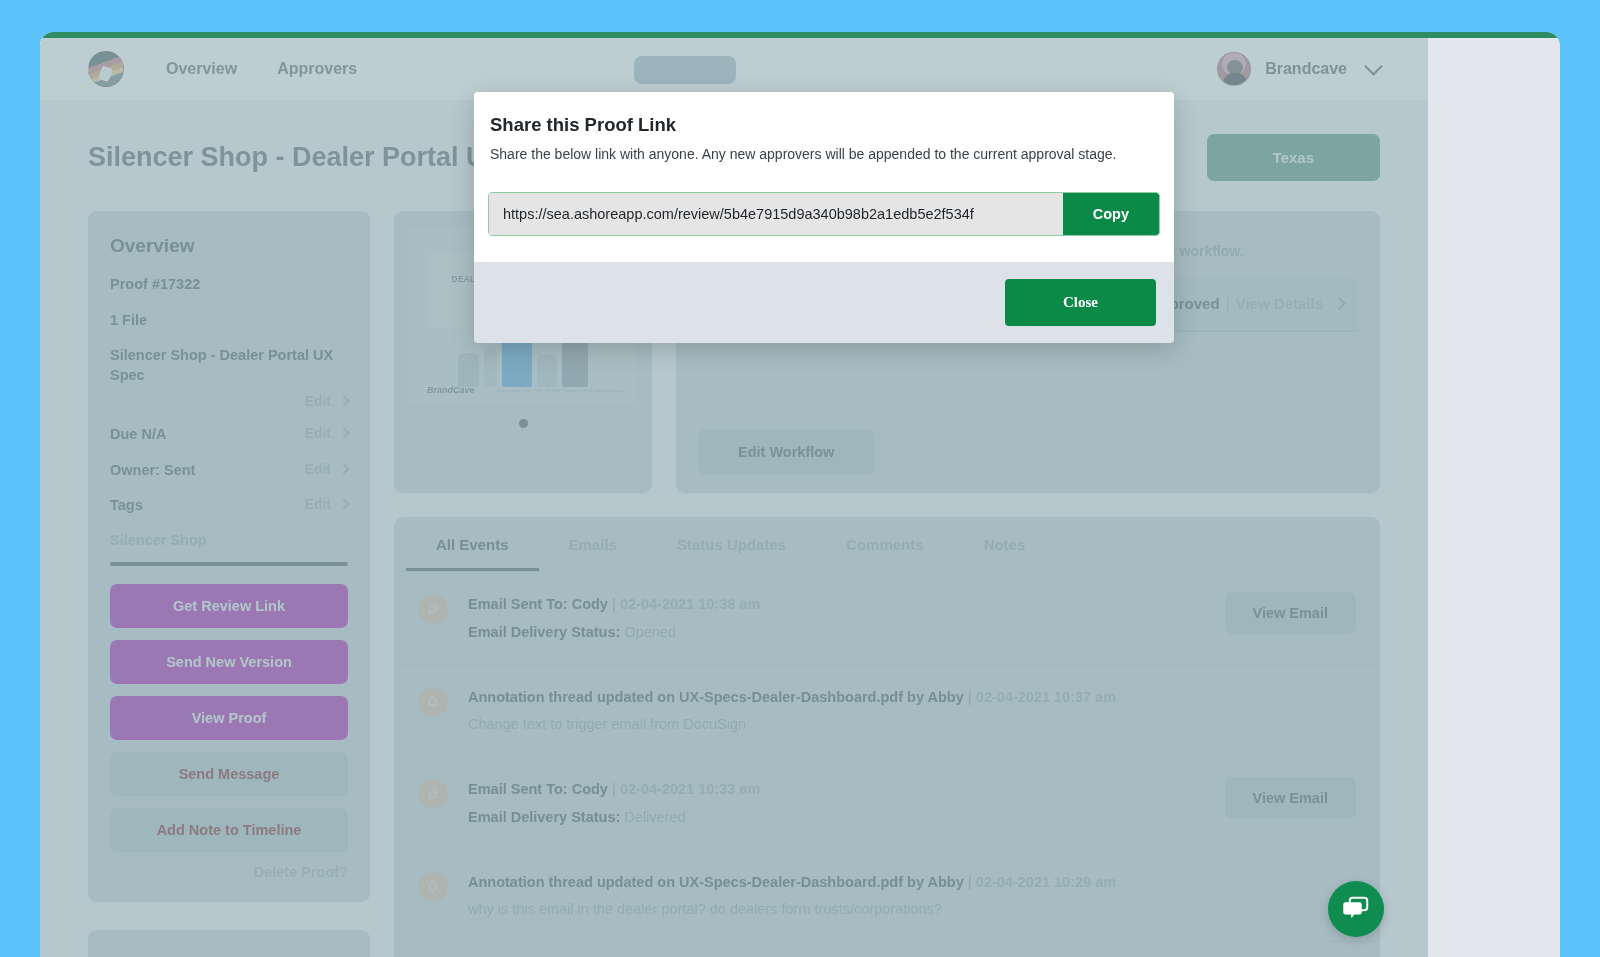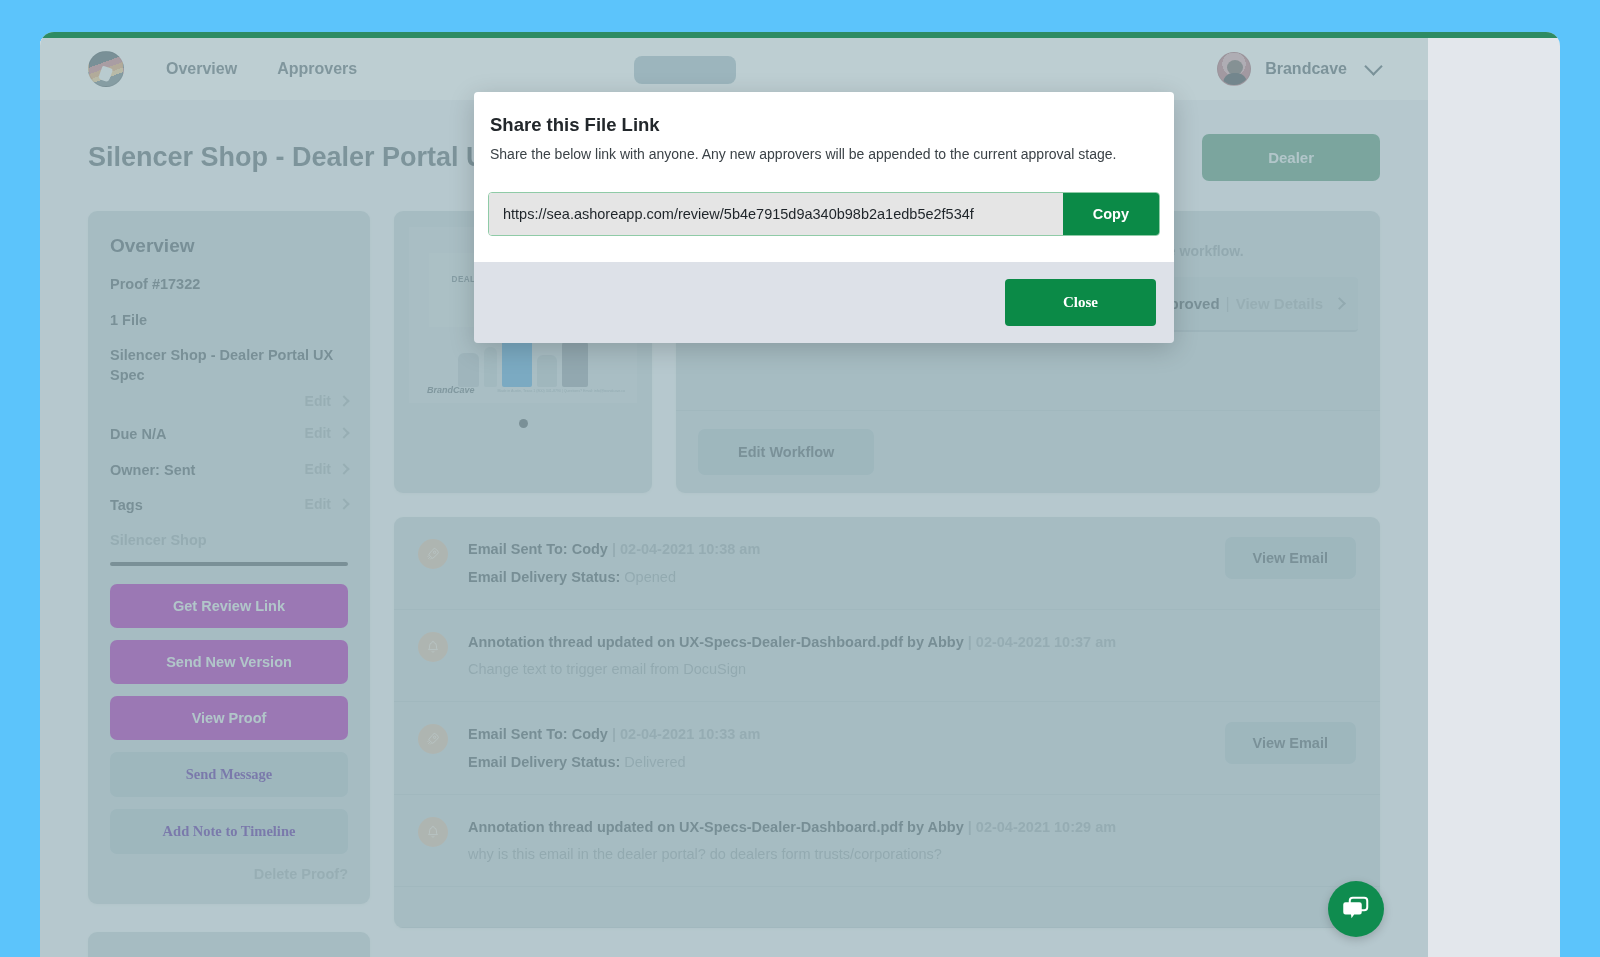--- a/index.html
+++ b/index.html
@@ -158,21 +158,21 @@
 
   .btn {
     display: block; width: 100%;
     border: none; border-radius: 7px;
     padding: 14px 10px;
     font-size: 14.5px; font-weight: 700;
     font-family: inherit; cursor: pointer;
     margin-bottom: 12px;
   }
   .btn-green { background: #a21caf; color: #dde7e5; }
-  .btn-grey  { background: #aabfc6; color: #4c1d95; font-family: Liberation Serif, serif; }
+  .btn-grey  { background: #aabfc6; color: #7f1d1d; }
   .delete-proof {
     text-align: right; font-size: 14.5px; font-weight: 600;
     color: #9aa9ae; margin-top: 12px; cursor: pointer;
   }
 
   .card-proofing { margin-top: 28px; padding: 24px 22px 22px 22px; }
 
   
   .row-top { display: flex; gap: 24px; align-items: stretch; }
   .card-thumb {
@@ -340,21 +340,21 @@
         <div class="nav-pill"></div>
         <div class="nav-right">
           <div class="nav-avatar"></div>
           <div class="nav-user">Brandcave</div>
           <div class="chev"></div>
         </div>
       </div>
 
       <div class="page-head">
         <div class="page-title">Silencer Shop - Dealer Portal UX Spec</div>
-        <button class="btn-export">Dealer</button>
+        <button class="btn-export">Texas</button>
       </div>
 
       <div class="main">
 
         <div class="col-left">
           <div class="card card-overview">
             <div class="card-h">Overview</div>
 
             <div class="ov-row">
               <div class="ov-label">Proof #17322</div>
@@ -449,20 +449,27 @@
                   <span class="stage-chev"></span>
                 </div>
               </div>
               <div class="appr-spacer"></div>
               <div class="appr-sep"></div>
               <button class="btn-workflow">Edit Workflow</button>
             </div>
           </div>
 
           <div class="card card-timeline">
+            <div class="tabs">
+              <div class="tab active">All Events</div>
+              <div class="tab">Emails</div>
+              <div class="tab">Status Updates</div>
+              <div class="tab">Comments</div>
+              <div class="tab">Notes</div>
+            </div>
             <div id="events">
                 <div class="ev">
                   <div class="ev-icon">
                     <svg viewBox="0 0 24 24">
                       <path d="M13.8 3.6c3 .9 5.4 3.3 6.3 6.3-2.4 3.4-5.2 6.2-8.6 8.6-.8-.3-1.6-1.1-1.9-1.9-.9-.3-1.7-1.1-2-2-.8-.3-1.6-1.1-1.9-1.9 2.4-3.4 4.7-6.2 8.1-9.1z" fill="none" stroke="#f0e3d8" stroke-width="1.3"></path>
                       <circle cx="14.4" cy="9.4" r="1.8" fill="none" stroke="#f0e3d8" stroke-width="1.3"></circle>
                       <path d="M7.6 16.4l-2.4 2.4M5.6 14.6l-1.4 1.4M9.4 18.4l-1.4 1.4" stroke="#f0e3d8" stroke-width="1.2" stroke-linecap="round"></path>
                     </svg>
                   </div>
                   <div class="ev-body">
@@ -520,21 +527,21 @@
       <div class="chat">
         <svg viewBox="0 0 24 24">
           <rect x="7" y="3" width="14" height="10" rx="2.4" fill="none" stroke="#fff" stroke-width="1.6"></rect>
           <path d="M3.6 6.6h11.2a1.8 1.8 0 0 1 1.8 1.8v6.2a1.8 1.8 0 0 1-1.8 1.8h-4.3l-2.1 3-0.4-3H3.6a1.8 1.8 0 0 1-1.8-1.8V8.4a1.8 1.8 0 0 1 1.8-1.8z" fill="#fff"></path>
         </svg>
       </div>
     </div>
 
     <div class="modal">
       <div class="modal-body">
-        <div class="modal-title">Share this File Link</div>
+        <div class="modal-title">Share this Proof Link</div>
         <div class="modal-desc">Share the below link with anyone. Any new approvers will be appended to the current approval stage.</div>
         <div class="link-row">
           <input class="link-input" type="text" value="https://sea.ashoreapp.com/review/5b4e7915d9a340b98b2a1edb5e2f534f" placeholder="Review link" style="">
           <button class="btn-copy">Copy</button>
         </div>
       </div>
       <div class="modal-foot">
         <button class="btn-close">Close</button>
       </div>
     </div>

